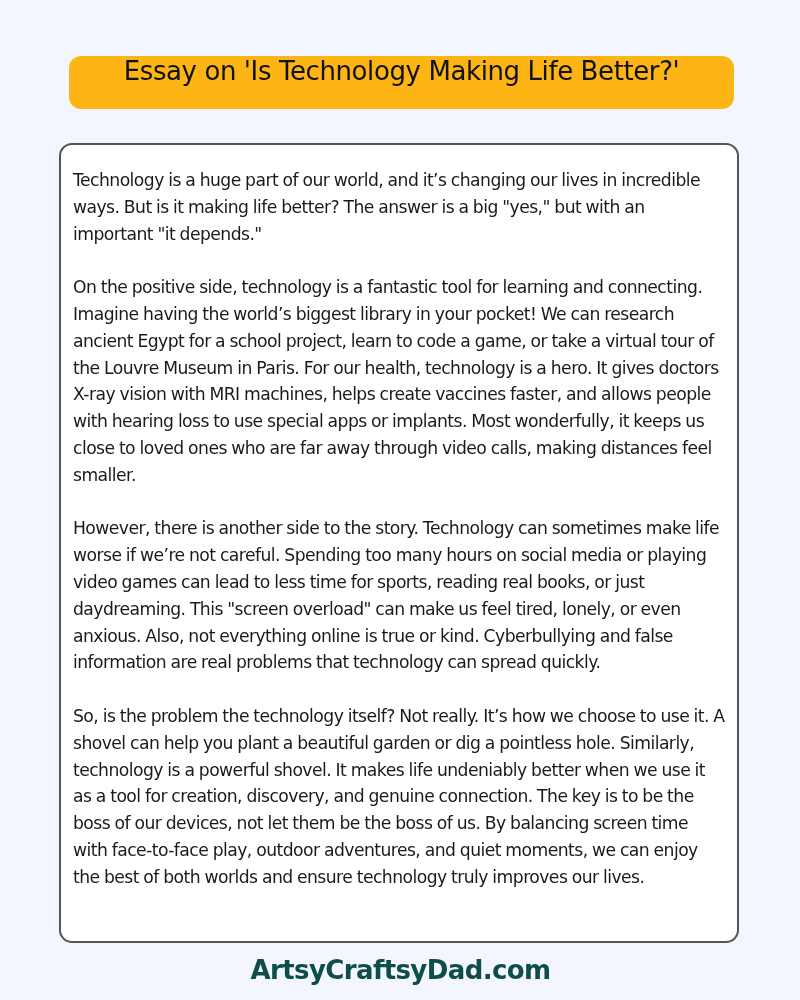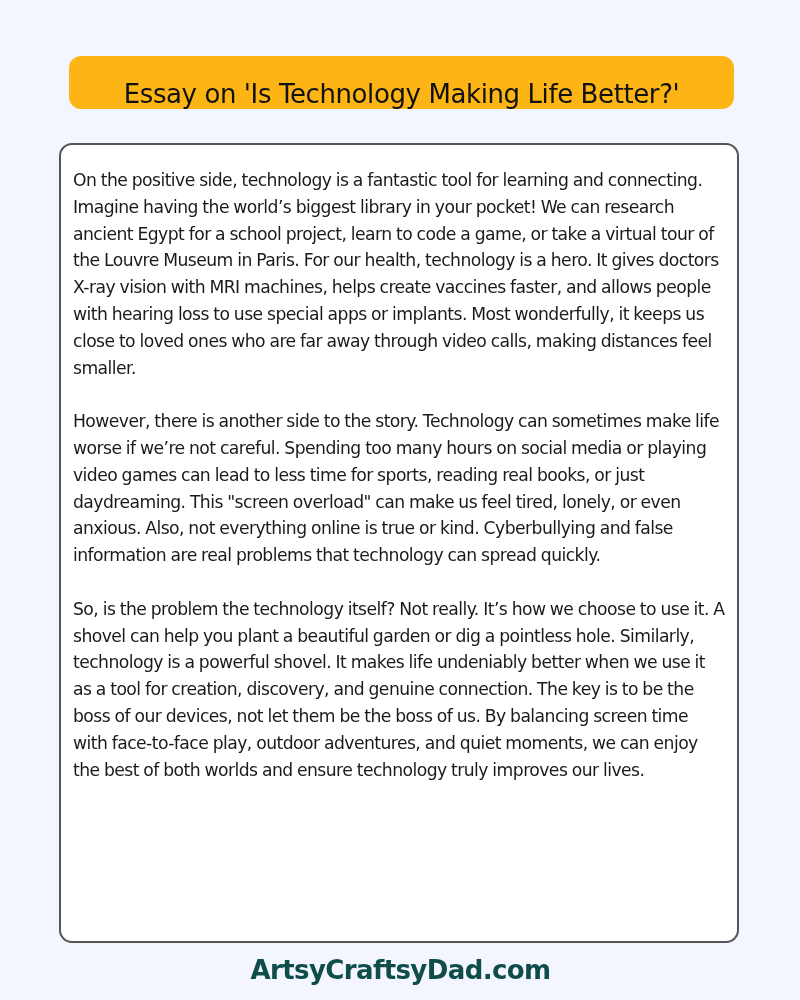--- a/index.html
+++ b/index.html
@@ -9,21 +9,21 @@
     position: relative;
     overflow: hidden;
     font-family: "DejaVu Sans", sans-serif;
   }
   .title-banner {
     position: absolute;
     left: 69px; top: 56px;
     width: 665px; height: 53px;
     background: #fdb515;
     border-radius: 12px;
-    display: flex; align-items: flex-end; justify-content: center;
+    display: flex; align-items: flex-start; justify-content: center;
   }
   .title-text {
     font-family: "DejaVu Sans", sans-serif;
     font-size: 26px;
     font-weight: 500;
     color: #111;
     letter-spacing: -0.4px;
     white-space: nowrap;
   }
   .essay-card {
@@ -57,18 +57,19 @@
   }
 </style>
 </head>
 <body>
 
 <div class="title-banner">
   <span class="title-text">Essay on 'Is Technology Making Life Better?'</span>
 </div>
 
 <div class="essay-card">
+  <p class="essay-para">Technology is a huge part of our world, and it’s changing our lives in incredible ways. But is it making life better? The answer is a big "yes," but with an important "it depends."</p>
   <p class="essay-para">On the positive side, technology is a fantastic tool for learning and connecting. Imagine having the world’s biggest library in your pocket! We can research ancient Egypt for a school project, learn to code a game, or take a virtual tour of the Louvre Museum in Paris. For our health, technology is a hero. It gives doctors X-ray vision with MRI machines, helps create vaccines faster, and allows people with hearing loss to use special apps or implants. Most wonderfully, it keeps us close to loved ones who are far away through video calls, making distances feel smaller.</p>
   <p class="essay-para">However, there is another side to the story. Technology can sometimes make life worse if we’re not careful. Spending too many hours on social media or playing video games can lead to less time for sports, reading real books, or just daydreaming. This "screen overload" can make us feel tired, lonely, or even anxious. Also, not everything online is true or kind. Cyberbullying and false information are real problems that technology can spread quickly.</p>
   <p class="essay-para">So, is the problem the technology itself? Not really. It’s how we choose to use it. A shovel can help you plant a beautiful garden or dig a pointless hole. Similarly, technology is a powerful shovel. It makes life undeniably better when we use it as a tool for creation, discovery, and genuine connection. The key is to be the boss of our devices, not let them be the boss of us. By balancing screen time with face-to-face play, outdoor adventures, and quiet moments, we can enjoy the best of both worlds and ensure technology truly improves our lives.</p>
 </div>
 
 <div class="footer">ArtsyCraftsyDad.com</div>
 
 </body></html>

